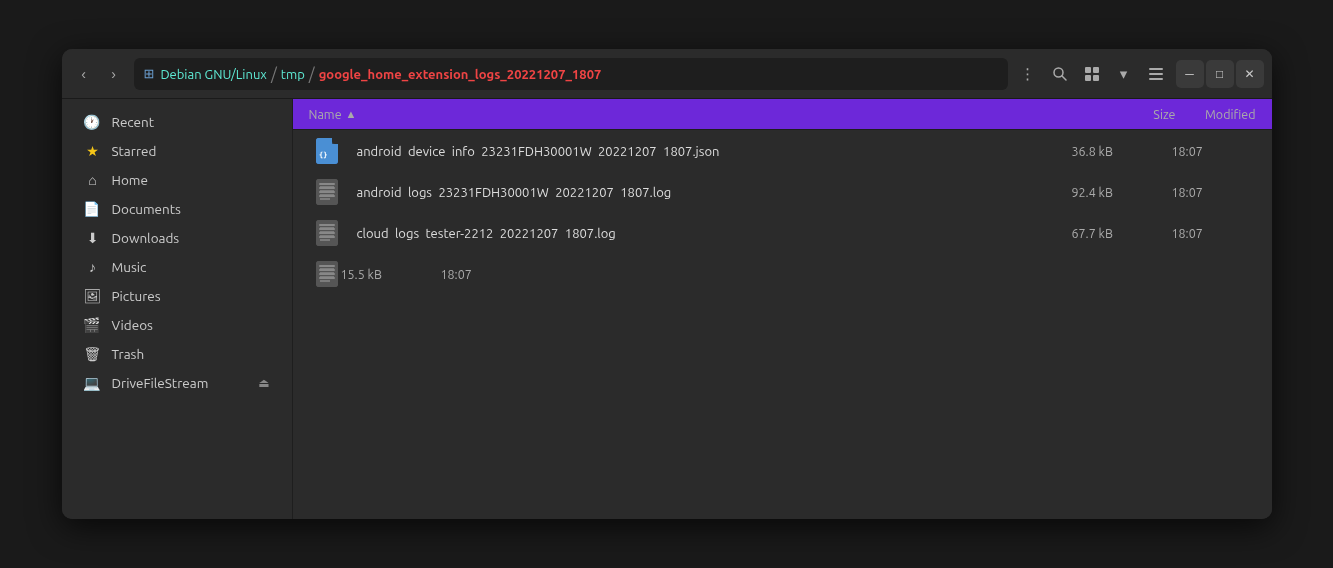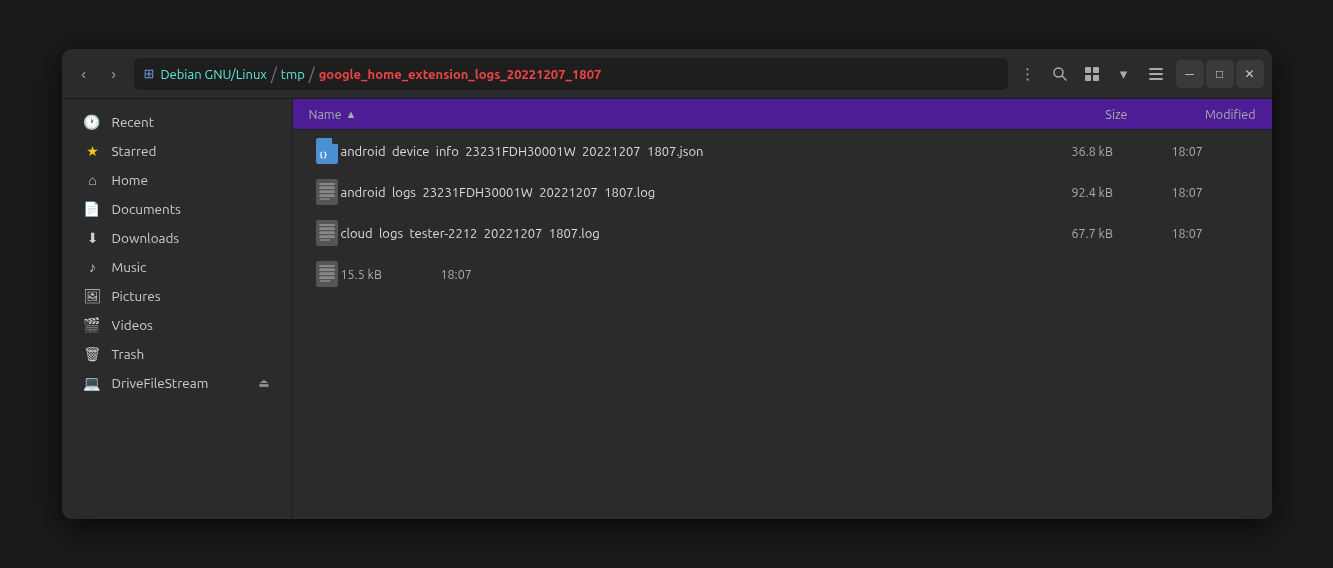--- a/index.html
+++ b/index.html
@@ -164,23 +164,22 @@
       flex-direction: column;
       overflow: hidden;
     }
     .file-header {
       display: flex;
       align-items: flex-end;
       padding: 8px 16px;
       border-bottom: 1px solid #1e1e1e;
       color: #aaa;
       font-size: 12.5px;
-      background: #4c1d95;
+      background: #6d28d9;
       flex-shrink: 0;
-      gap: 48px;
     }
     .col-name {
       flex: 1;
       display: flex;
       align-items: center;
       gap: 4px;
       cursor: pointer;
     }
     .sort-arrow { color: #aaa; font-size: 11px; }
     .col-size { width: 100px; text-align: right; }
@@ -239,21 +238,21 @@
     }
     .file-icon-log::before {
       content: '';
       position: absolute;
       top: 4px; left: 3px; right: 3px;
       height: 2px; background: #888; border-radius: 1px;
       box-shadow: 0 4px 0 #888, 0 8px 0 #888, 0 12px 0 #888;
     }
     .file-name {
       flex: 1;
-      margin-left: 0;
+      margin-left: 16px;
       white-space: nowrap;
       overflow: hidden;
       text-overflow: ellipsis;
     }
     .file-size { width: 100px; text-align: left; color: #aaa; font-size: 12.5px; }
     .file-modified { width: 80px; text-align: left; color: #aaa; font-size: 12.5px; }
   </style>
 </head>
 <body>
 

